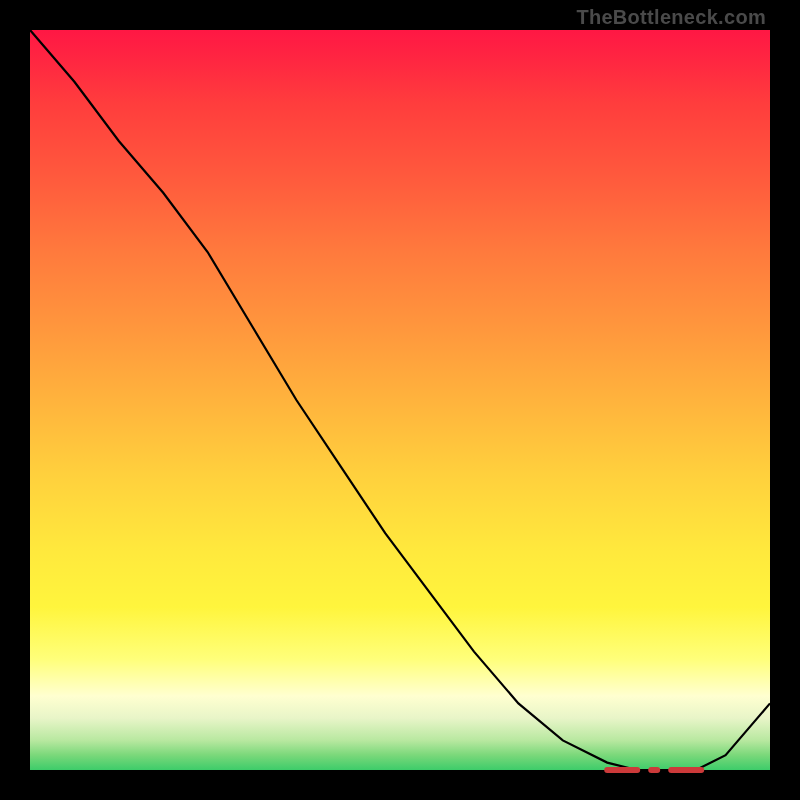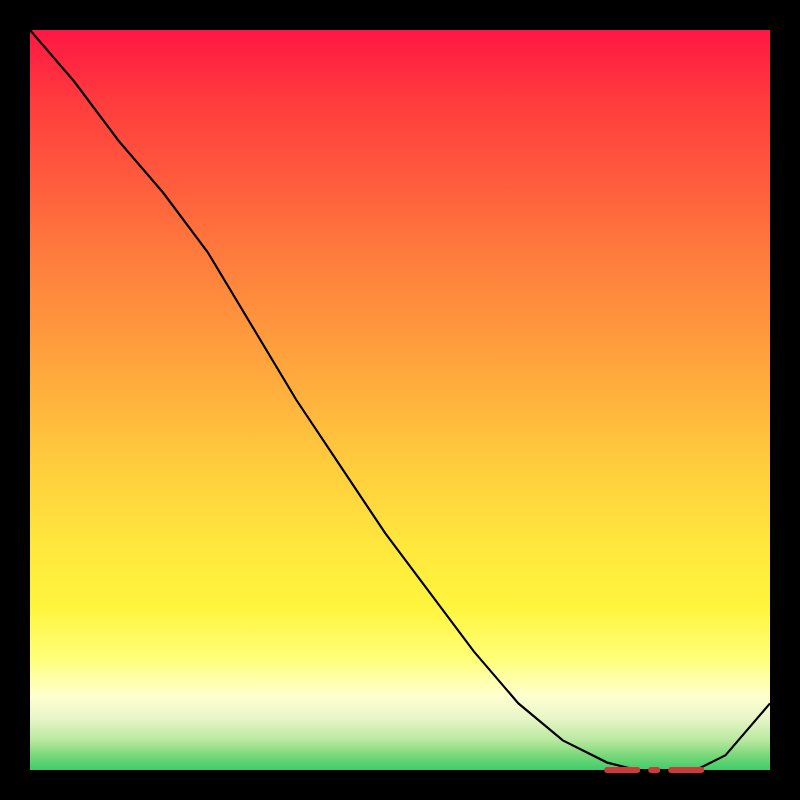--- a/index.html
+++ b/index.html
@@ -63,14 +63,15 @@
 <body>
 <div class="canvas">
 
   <div class="plot-area"></div>
 
   <svg class="line-layer" viewBox="0 0 740 740" preserveAspectRatio="none">
     <polyline id="main-line" fill="none" stroke="#000" stroke-width="2.2" points="0.0,0.0 44.4,51.8 88.8,111.0 133.2,162.8 177.6,222.0 222.0,296.0 266.4,370.0 310.8,436.6 355.2,503.2 399.6,562.4 444.0,621.6 488.4,673.4 532.8,710.4 577.2,732.6 606.8,740.0 636.4,740.0 666.0,740.0 695.6,725.2 740.0,673.4"></polyline>
     <polyline id="flat-markers" fill="none" stroke="#cc3a3a" stroke-width="6" stroke-linecap="round" stroke-dasharray="30 14 6 14" points="577.2,740.0 680.8,740.0"></polyline>
   </svg>
 
+  <div class="watermark">TheBottleneck.com</div>
 
 </div>
 
 </body></html>

